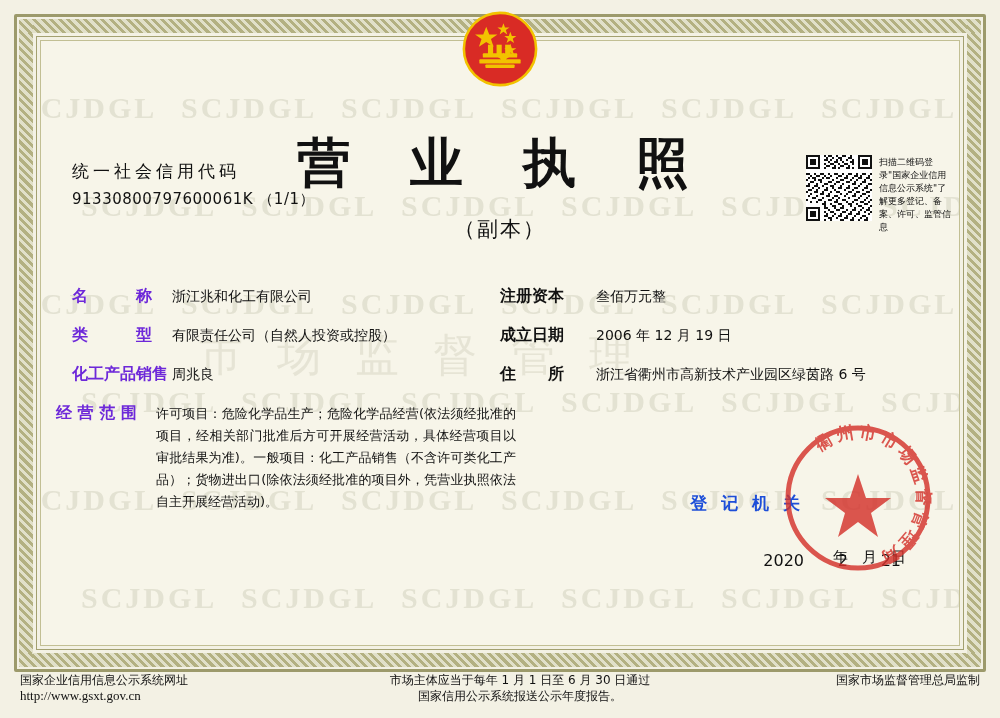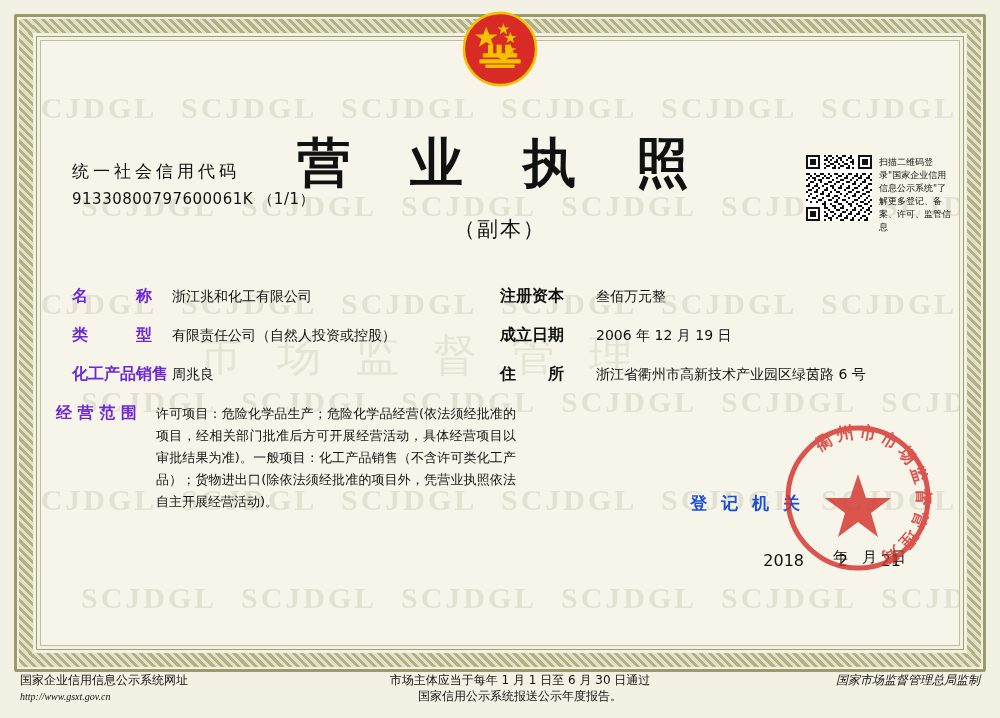--- a/index.html
+++ b/index.html
@@ -134,22 +134,22 @@
   }
   
   .footer{
     position:absolute;left:14px;right:14px;bottom:6px;height:40px;
     display:flex;align-items:flex-start;justify-content:space-between;
     font-size:12px;color:#111;
     padding:0 6px;box-sizing:border-box;
   }
   .footer .f-left{width:300px;line-height:16px;}
   .footer .f-mid{width:320px;text-align:center;line-height:16px;}
-  .footer .f-right{width:260px;text-align:right;line-height:16px;font-style:italic;}
-  .f-url{font-family:"Liberation Serif","DejaVu Serif",serif;font-size:10px;font-style:italic;}
+  .footer .f-right{width:260px;text-align:right;line-height:16px;}
+  .f-url{font-family:"Liberation Serif","DejaVu Serif",serif;font-size:13px;}
 </style>
 </head>
 <body>
 
 <div class="license">
 
   <div class="border-outer"></div>
   <div class="border-guilloche"></div>
   <div class="border-inner"></div>
   <div class="border-inner2"></div>
@@ -487,21 +487,21 @@
     </div>
 
     <div class="scope-row">
       <div class="lbl">经 营 范 围</div>
       <div class="scope-val">许可项目：危险化学品生产；危险化学品经营(依法须经批准的项目，经相关部门批准后方可开展经营活动，具体经营项目以审批结果为准)。一般项目：化工产品销售（不含许可类化工产品）；货物进出口(除依法须经批准的项目外，凭营业执照依法自主开展经营活动)。</div>
     </div>
 
   </div>
 
   <div class="registry">登 记 机 关</div>
-  <div class="date-year">2018</div>
+  <div class="date-year">2020</div>
   <div class="date-m">2</div>
   <div class="date-d">21</div>
   <div class="date-line">
     <span>年</span><span>月</span><span>日</span>
   </div>
 
   <div class="seal">
     <svg viewBox="0 0 160 160" width="160" height="160">
       <defs>
         <path id="sealArc" d="M 80,80 m -60,0 a 60,60 0 1,1 120,0 a 60,60 0 1,1 -120,0"></path>

